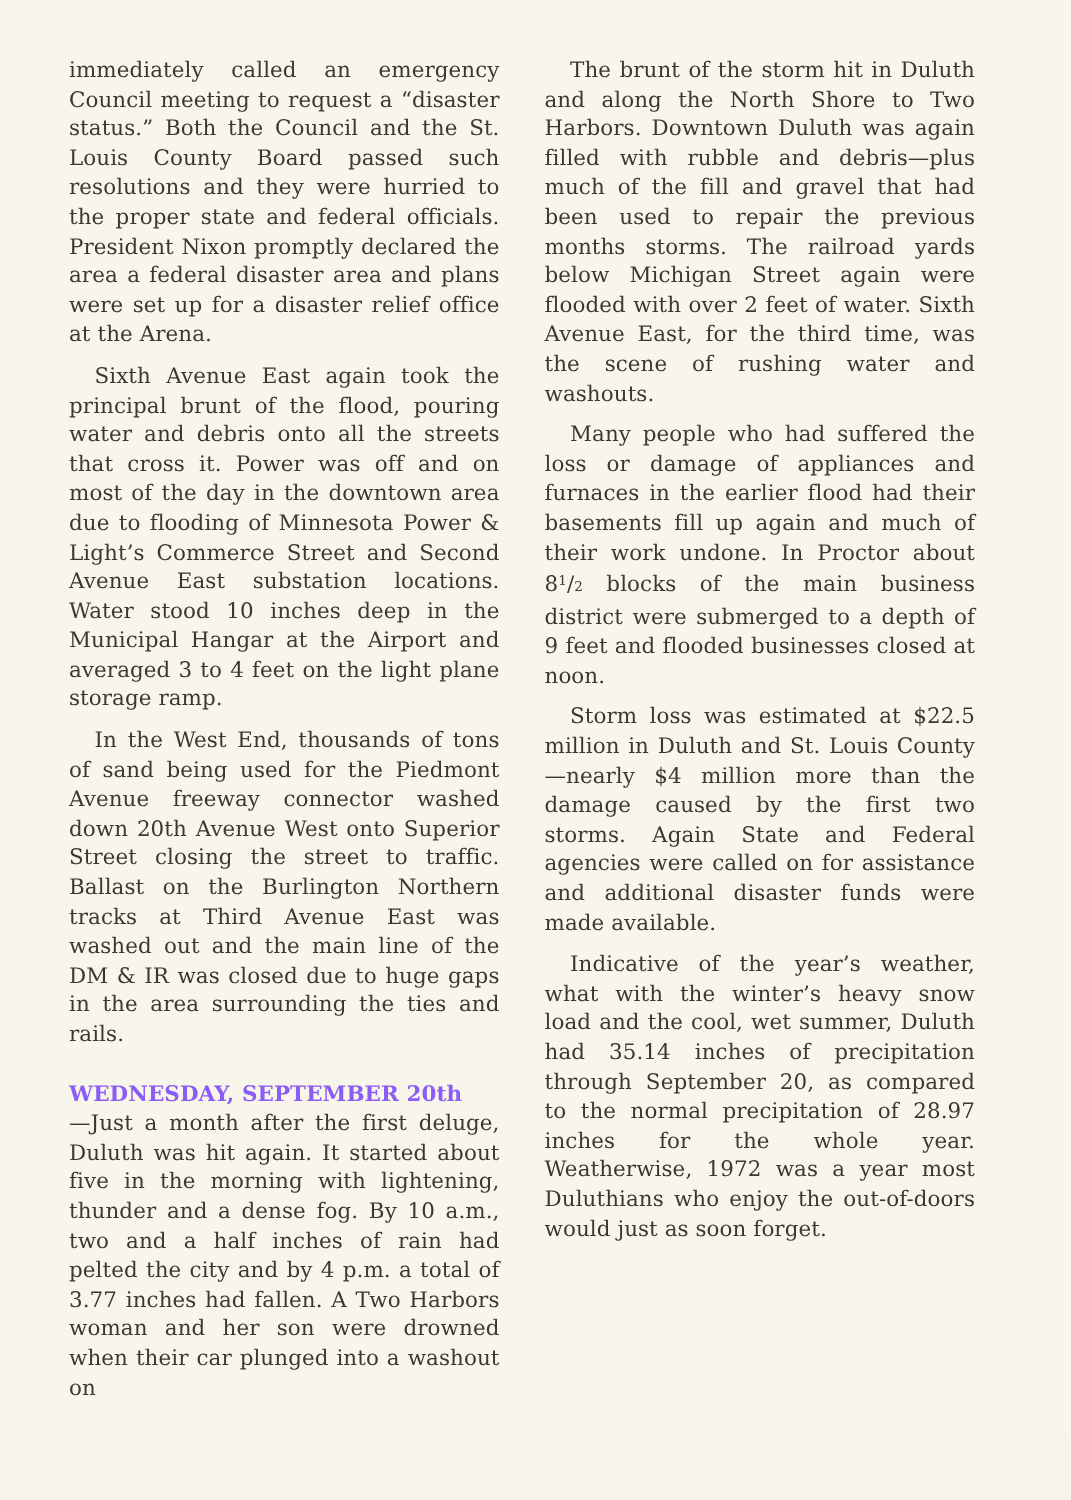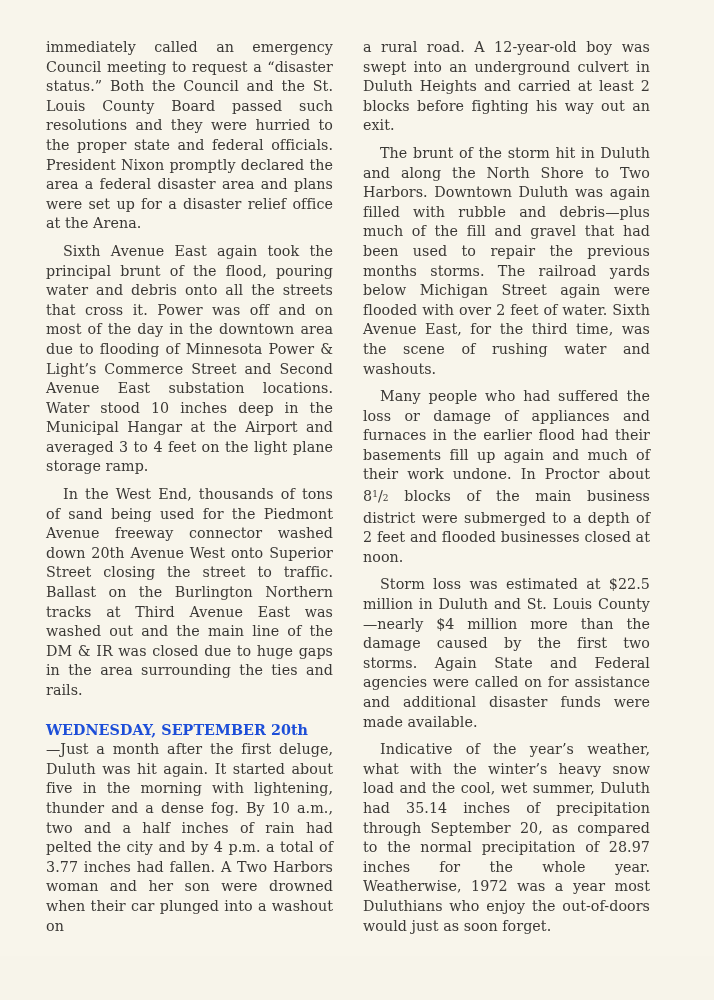--- a/index.html
+++ b/index.html
@@ -35,21 +35,21 @@
     .para {
       margin: 0 0 8px 0;
       text-indent: 17px;
       hyphens: manual;
     }
     .para.no-indent { text-indent: 0; }
     .col-left .p-west { margin-bottom: 20px; }
     .heading {
       font-weight: bold;
       font-size: 14.3px;
-      color: #1d4ed8;
+      color: #8b5cf6;
     }
     sup.frac {
       font-size: 9px;
       vertical-align: 4px;
     }
     sub.frac {
       font-size: 9px;
       vertical-align: 0;
     }
   </style>
@@ -59,20 +59,19 @@
 <div class="page">
 
   <div class="column col-left">
     <p class="para no-indent">immediately called an emergency Council meeting to request a “disaster status.” Both the Council and the St. Louis County Board passed such resolutions and they were hurried to the proper state and federal officials. President Nixon promptly declared the area a federal disaster area and plans were set up for a disaster relief office at the Arena.</p>
     <p class="para">Sixth Avenue East again took the principal brunt of the flood, pouring water and debris onto all the streets that cross it. Power was off and on most of the day in the downtown area due to flooding of Minnesota Power &amp; Light’s Commerce Street and Second Avenue East substation locations. Water stood 10 inches deep in the Municipal Hangar at the Airport and averaged 3 to 4 feet on the light plane storage ramp.</p>
     <p class="para p-west">In the West End, thousands of tons of sand being used for the Piedmont Avenue freeway connec­tor washed down 20th Avenue West onto Superior Street closing the street to traffic. Ballast on the Burlington Northern tracks at Third Avenue East was washed out and the main line of the DM &amp; IR was closed due to huge gaps in the area surrounding the ties and rails.</p>
     <p class="para no-indent"><span class="heading">WEDNESDAY, SEPTEMBER 20th</span><br><span>—Just a month after the first deluge, Duluth was hit again. It started about five in the morning with lightening, thunder and a dense fog. By 10 a.m., two and a half inches of rain had pelted the city and by 4 p.m. a total of 3.77 inches had fallen. A Two Harbors woman and her son were drowned when their car plunged into a washout on</span></p>
   </div>
 
   <div class="column col-right">
-    <p class="para no-indent">a rural road. A 12-year-old boy was swept into an underground culvert in Duluth Heights and carried at least 2 blocks before fighting his way out an exit.</p>
     <p class="para">The brunt of the storm hit in Duluth and along the North Shore to Two Harbors. Downtown Duluth was again filled with rubble and debris—plus much of the fill and gravel that had been used to repair the previous months storms. The railroad yards below Michigan Street again were flooded with over 2 feet of water. Sixth Avenue East, for the third time, was the scene of rushing water and washouts.</p>
-    <p class="para"><span>Many people who had suffered the loss or damage of appliances and furnaces in the earlier flood had their basements fill up again and much of their work undone. In Proctor about 8</span><sup class="frac">1</sup>/<sub class="frac">2</sub><span> blocks of the main business district were submerged to a depth of 2 feet and flooded businesses closed at noon.</span></p>
+    <p class="para"><span>Many people who had suffered the loss or damage of appliances and furnaces in the earlier flood had their basements fill up again and much of their work undone. In Proctor about 8</span><sup class="frac">1</sup>/<sub class="frac">2</sub><span> blocks of the main business district were submerged to a depth of 9 feet and flooded businesses closed at noon.</span></p>
     <p class="para">Storm loss was estimated at $22.5 million in Duluth and St. Louis County—nearly $4 million more than the damage caused by the first two storms. Again State and Federal agencies were called on for assistance and additional disaster funds were made available.</p>
     <p class="para">Indicative of the year’s weather, what with the winter’s heavy snow load and the cool, wet summer, Duluth had 35.14 inches of precipita­tion through September 20, as compared to the normal precipita­tion of 28.97 inches for the whole year. Weatherwise, 1972 was a year most Duluthians who enjoy the out-of-doors would just as soon forget.</p>
   </div>
 
 </div>
 
 </body></html>

